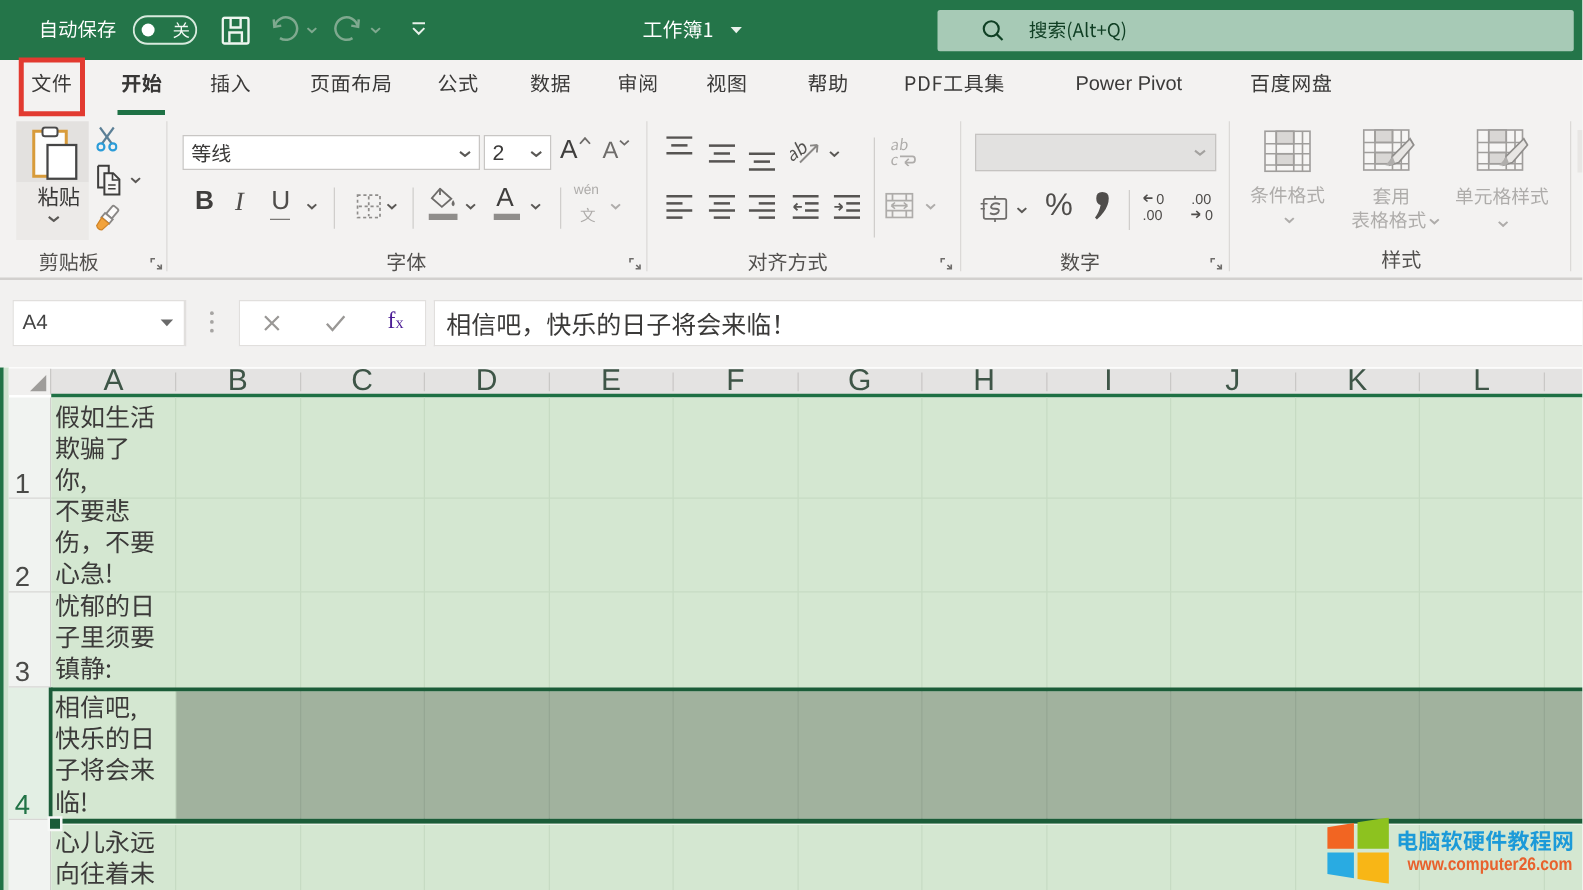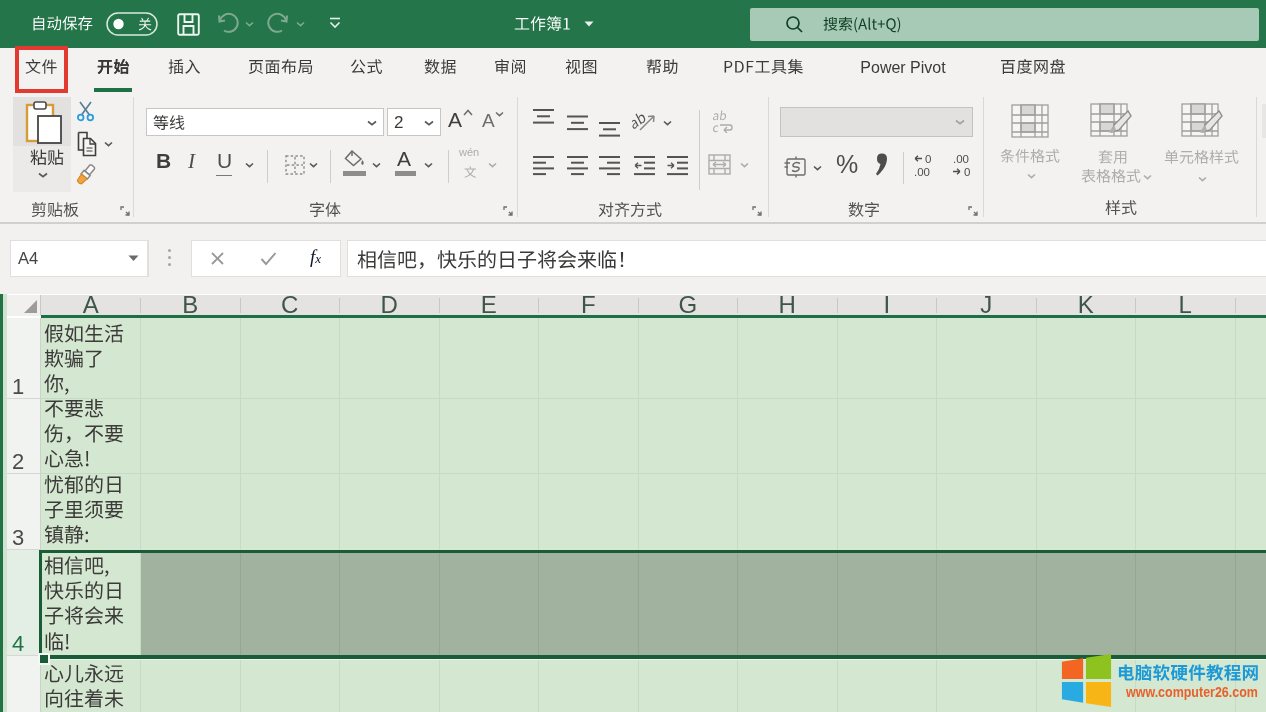--- a/index.html
+++ b/index.html
@@ -391,21 +391,21 @@
 <div style="position:absolute;left:168px;top:249px;width:3px;height:3px;background:#a6a4a2;border-radius:50%"></div>
 <div style="position:absolute;left:168px;top:256px;width:3px;height:3px;background:#a6a4a2;border-radius:50%"></div>
 <div style="position:absolute;left:168px;top:263px;width:3px;height:3px;background:#a6a4a2;border-radius:50%"></div>
 <div style="position:absolute;left:191px;top:240px;width:150px;height:37px;background:#fff;border:1px solid #e1dfdd"></div>
 <svg class="abs" style="left:210px;top:251px" width="15" height="15" viewBox="0 0 15 15">
 <path d="M2 2 L13 13 M13 2 L2 13" stroke="#9a9896" stroke-width="1.8"></path>
   </svg>
 <svg class="abs" style="left:260px;top:251px" width="17" height="15" viewBox="0 0 17 15">
 <path d="M1.5 8 L6 13 L15.5 2" stroke="#9a9896" stroke-width="1.9" fill="none"></path>
   </svg>
-<div class="abs" style="left:310px;top:246px;font-size:19px;font-style:italic;font-family:'Liberation Serif',serif;color:#0f172a">f<span style="font-size:13px">x</span></div>
+<div class="abs" style="left:310px;top:246px;font-size:19px;font-family:'Liberation Serif',serif;color:#4c1d95">f<span style="font-size:13px">x</span></div>
 <div style="position:absolute;left:347px;top:240px;width:919px;height:37px;background:#fff;border:1px solid #e1dfdd;border-right:none"></div>
 <svg style="position:absolute;left:356px;top:244.6px" width="282" height="30" viewBox="0 0 282 30">
     <path transform="translate(1,22.0)" d="M10.9 -9.5H17.0V-6.0H10.9ZM10.9 -10.8V-14.2H17.0V-10.8ZM10.9 -4.6H17.0V-1.1H10.9ZM9.5 -15.6V1.5H10.9V0.2H17.0V1.4H18.5V-15.6ZM4.3 -16.8V-12.5H1.0V-11.1H4.1C3.4 -8.3 2.0 -5.2 0.6 -3.5C0.8 -3.1 1.2 -2.5 1.4 -2.1C2.4 -3.5 3.5 -5.7 4.3 -8.0V1.6H5.7V-7.6C6.5 -6.6 7.4 -5.3 7.8 -4.7L8.7 -5.9C8.3 -6.4 6.4 -8.6 5.7 -9.3V-11.1H8.6V-12.5H5.7V-16.8Z M27.6 -10.6V-9.4H37.4V-10.6ZM27.6 -7.8V-6.6H37.4V-7.8ZM26.2 -13.5V-12.2H38.9V-13.5ZM30.8 -16.3C31.4 -15.5 32.0 -14.3 32.2 -13.6L33.6 -14.2C33.3 -14.9 32.7 -16.0 32.1 -16.8ZM27.4 -4.9V1.6H28.7V0.8H36.2V1.5H37.6V-4.9ZM28.7 -0.4V-3.6H36.2V-0.4ZM25.1 -16.7C24.1 -13.7 22.4 -10.7 20.6 -8.7C20.9 -8.4 21.3 -7.7 21.5 -7.3C22.1 -8.1 22.8 -9.0 23.4 -9.9V1.7H24.8V-12.3C25.4 -13.6 26.0 -15.0 26.5 -16.3Z M41.6 -14.9V-1.8H42.9V-3.7H46.9V-14.9ZM42.9 -13.5H45.5V-5.1H42.9ZM50.1 -14.1H52.9V-7.6H50.1ZM48.7 -15.5V-1.6C48.7 0.7 49.4 1.2 51.6 1.2C52.1 1.2 56.0 1.2 56.5 1.2C58.6 1.2 59.1 0.3 59.3 -2.5C58.9 -2.5 58.3 -2.8 57.9 -3.0C57.8 -0.8 57.6 -0.2 56.4 -0.2C55.7 -0.2 52.3 -0.2 51.7 -0.2C50.4 -0.2 50.1 -0.4 50.1 -1.6V-6.3H57.1V-5.0H58.5V-15.5ZM57.1 -7.6H54.2V-14.1H57.1Z M63.1 2.1C65.2 1.4 66.6 -0.2 66.6 -2.4C66.6 -3.8 66.0 -4.7 64.9 -4.7C64.1 -4.7 63.4 -4.2 63.4 -3.3C63.4 -2.3 64.1 -1.8 64.9 -1.8L65.2 -1.9C65.1 -0.5 64.2 0.4 62.7 1.1Z M83.4 -16.8V1.6H84.9V-16.8ZM81.6 -12.9C81.5 -11.3 81.1 -9.1 80.6 -7.8L81.7 -7.4C82.3 -8.8 82.6 -11.2 82.7 -12.8ZM84.9 -13.1C85.5 -11.9 86.2 -10.3 86.4 -9.4L87.5 -9.9C87.3 -10.9 86.6 -12.4 86.0 -13.6ZM96.1 -7.6H93.0C93.1 -8.5 93.1 -9.3 93.1 -10.1V-12.2H96.1ZM91.6 -16.8V-13.6H87.7V-12.2H91.6V-10.1C91.6 -9.3 91.6 -8.5 91.5 -7.6H86.6V-6.2H91.3C90.8 -3.7 89.5 -1.2 85.9 0.5C86.3 0.8 86.8 1.4 87.0 1.7C90.4 -0.2 91.9 -2.7 92.6 -5.2C93.7 -2.1 95.6 0.4 98.4 1.7C98.6 1.2 99.1 0.6 99.5 0.3C96.7 -0.8 94.8 -3.2 93.7 -6.2H99.3V-7.6H97.6V-13.6H93.1V-16.8Z M104.7 -5.6C103.7 -3.8 102.2 -1.9 100.8 -0.6C101.1 -0.4 101.7 0.1 102.0 0.3C103.4 -1.0 105.1 -3.2 106.2 -5.1ZM113.8 -4.9C115.3 -3.3 117.0 -1.1 117.8 0.3L119.2 -0.4C118.4 -1.8 116.6 -4.0 115.1 -5.5ZM102.6 -7.0C102.8 -7.2 103.6 -7.3 104.9 -7.3H109.6V-0.4C109.6 -0.0 109.5 0.1 109.2 0.1C108.8 0.1 107.6 0.1 106.4 0.1C106.6 0.5 106.8 1.1 106.9 1.6C108.6 1.6 109.6 1.5 110.3 1.3C110.9 1.0 111.2 0.6 111.2 -0.4V-7.3H118.5L118.5 -8.8H111.2V-12.8H109.6V-8.8H104.0C104.4 -10.3 104.7 -12.2 104.9 -14.0C109.2 -14.1 114.3 -14.5 117.5 -15.3L116.6 -16.6C113.6 -15.8 108.0 -15.4 103.4 -15.3C103.4 -13.0 102.9 -10.4 102.7 -9.7C102.5 -9.0 102.3 -8.5 102.1 -8.4C102.2 -8.1 102.5 -7.3 102.6 -7.0Z M131.0 -8.5C132.1 -7.0 133.5 -5.0 134.1 -3.8L135.4 -4.6C134.7 -5.8 133.3 -7.7 132.2 -9.1ZM124.8 -16.8C124.6 -15.9 124.3 -14.6 124.0 -13.6H121.7V1.1H123.1V-0.5H128.7V-13.6H125.4C125.7 -14.4 126.1 -15.6 126.4 -16.6ZM123.1 -12.2H127.3V-8.0H123.1ZM123.1 -1.9V-6.7H127.3V-1.9ZM132.0 -16.9C131.3 -14.1 130.2 -11.4 128.9 -9.6C129.2 -9.4 129.8 -9.0 130.1 -8.7C130.8 -9.7 131.4 -10.9 132.0 -12.3H137.1C136.9 -4.2 136.6 -1.2 135.9 -0.5C135.7 -0.2 135.5 -0.1 135.1 -0.1C134.6 -0.1 133.4 -0.2 132.1 -0.3C132.4 0.1 132.5 0.8 132.6 1.2C133.7 1.2 134.9 1.3 135.6 1.2C136.3 1.1 136.7 1.0 137.2 0.4C138.0 -0.6 138.3 -3.7 138.6 -12.9C138.6 -13.1 138.6 -13.6 138.6 -13.6H132.5C132.9 -14.6 133.2 -15.6 133.4 -16.6Z M145.1 -7.0H155.0V-1.4H145.1ZM145.1 -8.5V-13.9H155.0V-8.5ZM143.5 -15.4V1.4H145.1V0.1H155.0V1.3H156.6V-15.4Z M169.3 -10.8V-7.9H161.0V-6.4H169.3V-0.4C169.3 -0.0 169.2 0.1 168.8 0.1C168.3 0.1 166.8 0.1 165.2 0.0C165.5 0.5 165.7 1.2 165.9 1.6C167.8 1.6 169.1 1.6 169.8 1.3C170.6 1.1 170.9 0.6 170.9 -0.4V-6.4H179.1V-7.9H170.9V-10.0C173.1 -11.2 175.7 -13.0 177.5 -14.7L176.3 -15.5L176.0 -15.4H163.0V-14.0H174.3C172.9 -12.8 171.0 -11.6 169.3 -10.8Z M188.4 -4.4C189.5 -3.3 190.6 -1.8 191.0 -0.8L192.3 -1.5C191.8 -2.5 190.7 -4.0 189.6 -5.0ZM195.1 -9.5V-7.0H187.0V-5.6H195.1V-0.2C195.1 0.1 195.0 0.2 194.7 0.2C194.3 0.2 193.2 0.2 192.0 0.2C192.2 0.6 192.4 1.2 192.5 1.6C194.1 1.6 195.1 1.6 195.7 1.3C196.4 1.1 196.6 0.7 196.6 -0.2V-5.6H199.0V-7.0H196.6V-9.5ZM180.9 -13.3C181.9 -12.3 183.1 -10.8 183.6 -9.9L184.6 -10.8V-7.3C183.2 -6.0 181.7 -4.8 180.8 -4.0L181.6 -2.7C182.5 -3.5 183.6 -4.5 184.6 -5.5V1.6H186.1V-16.8H184.6V-11.0C184.0 -11.9 182.9 -13.2 181.9 -14.1ZM190.1 -12.2C190.8 -11.6 191.5 -10.9 191.9 -10.2C190.5 -9.5 188.8 -9.0 187.2 -8.7C187.5 -8.4 187.8 -7.8 187.9 -7.5C192.3 -8.5 196.7 -10.7 198.6 -14.7L197.7 -15.3L197.4 -15.2H193.1C193.4 -15.6 193.8 -16.0 194.1 -16.4L192.5 -16.8C191.4 -15.2 189.3 -13.6 187.0 -12.6C187.3 -12.4 187.8 -11.9 188.0 -11.6C189.3 -12.2 190.6 -13.0 191.7 -14.0H196.5C195.7 -12.7 194.5 -11.7 193.2 -10.9C192.7 -11.5 191.9 -12.3 191.2 -12.9Z M203.1 1.2C203.9 0.9 205.0 0.8 215.6 -0.1C216.1 0.5 216.5 1.1 216.8 1.6L218.1 0.8C217.2 -0.7 215.3 -2.9 213.5 -4.5L212.3 -3.8C213.0 -3.1 213.8 -2.3 214.6 -1.4L205.5 -0.7C206.9 -2.0 208.3 -3.6 209.5 -5.3H218.4V-6.7H201.8V-5.3H207.5C206.2 -3.5 204.7 -1.9 204.1 -1.4C203.5 -0.9 203.1 -0.5 202.6 -0.4C202.8 0.0 203.1 0.8 203.1 1.2ZM210.1 -16.8C208.3 -14.1 204.8 -11.6 200.8 -9.9C201.2 -9.6 201.7 -9.0 201.9 -8.6C203.1 -9.2 204.2 -9.8 205.3 -10.4V-9.2H214.8V-10.6H205.5C207.3 -11.7 208.8 -13.0 210.1 -14.4C211.3 -13.1 212.9 -11.8 214.8 -10.6C215.9 -9.9 217.1 -9.3 218.2 -8.9C218.4 -9.3 218.9 -9.9 219.3 -10.2C216.0 -11.3 212.8 -13.5 210.9 -15.4L211.5 -16.2Z M235.1 -12.6C234.7 -11.4 233.8 -9.6 233.1 -8.6L234.4 -8.1C235.1 -9.1 236.0 -10.7 236.7 -12.1ZM223.7 -12.0C224.5 -10.8 225.3 -9.2 225.5 -8.2L226.9 -8.7C226.7 -9.7 225.8 -11.3 225.0 -12.5ZM229.2 -16.8V-14.4H222.1V-13.0H229.2V-7.9H221.1V-6.5H228.2C226.3 -4.0 223.4 -1.7 220.7 -0.5C221.0 -0.2 221.5 0.4 221.8 0.7C224.4 -0.6 227.3 -3.0 229.2 -5.6V1.6H230.8V-5.7C232.7 -3.0 235.6 -0.5 238.3 0.8C238.5 0.4 239.0 -0.2 239.4 -0.5C236.6 -1.7 233.7 -4.0 231.8 -6.5H238.9V-7.9H230.8V-13.0H238.1V-14.4H230.8V-16.8Z M241.7 -14.4V-1.0H243.1V-14.4ZM245.0 -16.6V1.4H246.5V-16.6ZM251.6 -11.4C252.8 -10.4 254.3 -9.1 255.1 -8.3L256.1 -9.4C255.3 -10.1 253.9 -11.4 252.6 -12.3ZM250.5 -16.9C249.8 -14.2 248.6 -11.5 247.0 -9.8C247.3 -9.6 248.0 -9.2 248.3 -9.0C249.2 -10.1 250.0 -11.5 250.7 -13.0H259.0V-14.5H251.3C251.6 -15.2 251.8 -15.9 252.0 -16.6ZM252.8 -0.9H250.0V-6.1H252.8ZM254.2 -0.9V-6.1H257.0V-0.9ZM248.5 -7.6V1.6H250.0V0.5H257.0V1.5H258.5V-7.6Z M264.3 -4.8H265.7L266.1 -12.6L266.1 -15.0H263.9L263.9 -12.6ZM265.0 0.1C265.7 0.1 266.3 -0.4 266.3 -1.2C266.3 -2.0 265.7 -2.6 265.0 -2.6C264.3 -2.6 263.7 -2.0 263.7 -1.2C263.7 -0.4 264.3 0.1 265.0 0.1Z" fill="#3b3a39"></path>
   </svg>
 <div style="position:absolute;left:0px;top:294px;width:1266px;height:418px;background:#fff;"></div>
 <div style="position:absolute;left:0px;top:294px;width:3px;height:418px;background:#217346;"></div>
 <div style="position:absolute;left:3px;top:294px;width:4px;height:418px;background:#cfe3cf;"></div>
 <div style="position:absolute;left:7px;top:294.5px;width:1259px;height:21px;background:#e4e3e2;"></div>
 <div style="position:absolute;left:7px;top:294.5px;width:33px;height:21px;background:#f1f0ef;"></div>
 <div class="abs" style="left:24px;top:300px;width:0;height:0;border-left:13px solid transparent;border-bottom:13px solid #9e9c9a"></div>

